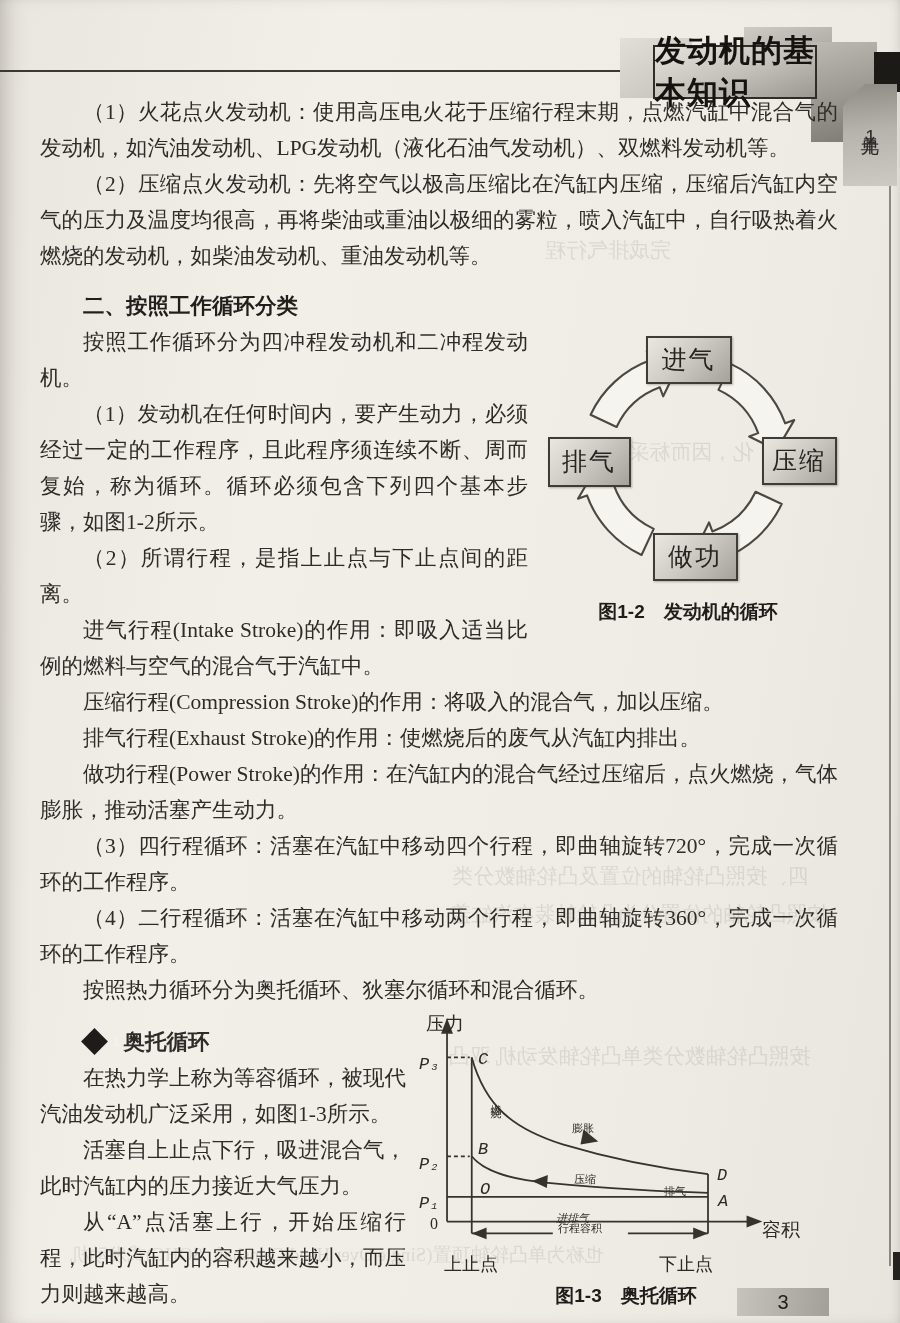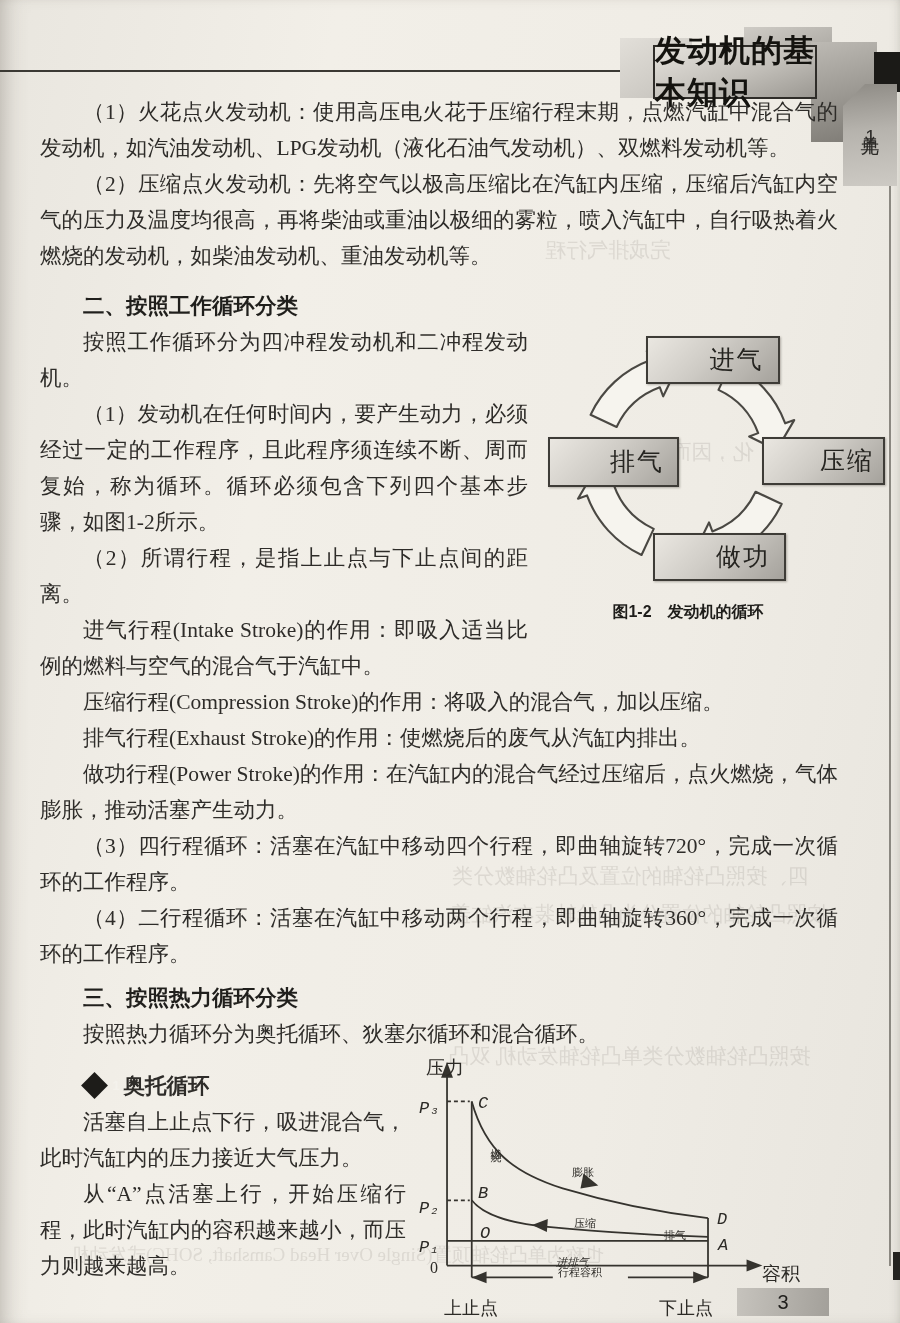--- a/index.html
+++ b/index.html
@@ -84,28 +84,28 @@
   .fig1{
     float:right;width:300px;height:336px;margin:2px 0 2px 10px;position:relative;
   }
   .cycle{position:relative;width:293px;height:254px;margin:4px auto 0 auto;}
   .cycle svg{position:absolute;left:0;top:0;}
   .cnode{
     position:absolute;border:2px solid #3e3c37;
     background:linear-gradient(135deg,#eae7e1 0%,#cfccc6 45%,#a5a29c 100%);
     box-shadow:1px 1px 2px rgba(60,55,45,.35);
     display:flex;align-items:center;justify-content:center;
-    font-size:25px;color:#252420;letter-spacing:2px;padding-left:48px;
+    font-size:25px;color:#252420;letter-spacing:2px;
   }
   .cn-top{left:104px;top:6px;width:82px;height:44px;}
   .cn-right{left:220px;top:107px;width:71px;height:44px;}
   .cn-bottom{left:111px;top:203px;width:81px;height:44px;}
   .cn-left{left:6px;top:107px;width:79px;height:46px;}
   .fig-caption{
-    text-align:center;font-weight:bold;font-size:16px;margin-top:10px;
+    text-align:center;font-weight:bold;font-size:19px;margin-top:10px;
     font-family:"Liberation Sans","DejaVu Sans",sans-serif;color:#1e1d1a;
   }
   
   .fig3{float:right;width:424px;height:300px;margin:0 0 0 8px;position:relative;}
   .pv{position:relative;width:420px;height:262px;}
   .pv svg{position:absolute;left:0;top:0;}
   .pvl{position:absolute;white-space:nowrap;color:#2c2a26;}
   .pvl.cjk{font-size:11px;}
   .pvl.big{font-size:19px;}
   .pvl.math{font-style:italic;font-size:17px;font-family:Liberation Mono, monospace;}
@@ -175,21 +175,20 @@
     <p>按照工作循环分为四冲程发动机和二冲程发动机。</p>
     <p>（1）发动机在任何时间内，要产生动力，必须经过一定的工作程序，且此程序须连续不断、周而复始，称为循环。循环必须包含下列四个基本步骤，如图1-2所示。</p>
     <p>（2）所谓行程，是指上止点与下止点间的距离。</p>
     <p>进气行程(Intake Stroke)的作用：即吸入适当比例的燃料与空气的混合气于汽缸中。</p>
     <p>压缩行程(Compression Stroke)的作用：将吸入的混合气，加以压缩。</p>
     <p>排气行程(Exhaust Stroke)的作用：使燃烧后的废气从汽缸内排出。</p>
     <p>做功行程(Power Stroke)的作用：在汽缸内的混合气经过压缩后，点火燃烧，气体膨胀，推动活塞产生动力。</p>
     <p>（3）四行程循环：活塞在汽缸中移动四个行程，即曲轴旋转720°，完成一次循环的工作程序。</p>
     <p>（4）二行程循环：活塞在汽缸中移动两个行程，即曲轴旋转360°，完成一次循环的工作程序。</p>
 
-    <h3 class="sec">三、按照热力循环分类</h3>
     <p>按照热力循环分为奥托循环、狄塞尔循环和混合循环。</p>
 
     <div class="fig3">
       <div class="pv">
         <svg width="416" height="259" viewBox="0 0 420 262">
           <g stroke="#35332e" stroke-width="1.8" fill="none">
             <line x1="33" y1="216" x2="33" y2="22"></line>
             <line x1="33" y1="216" x2="340" y2="216"></line>
             <line x1="58" y1="50" x2="58" y2="228"></line>
             <line x1="297" y1="168" x2="297" y2="228"></line>
@@ -230,20 +229,21 @@
         <span class="pvl cjk" style="left:30px;top:238px;font-size:18px;">上止点</span>
         <span class="pvl cjk" style="left:245px;top:238px;font-size:18px;">下止点</span>
       </div>
       <div class="fig-caption">图1-3　奥托循环</div>
     </div>
 
     <span class="otto-head">
       <span class="diamond"><i>1</i></span>
       <b>奥托循环</b>
     </span>
+    <p>在热力学上称为等容循环，被现代汽油发动机广泛采用，如图1-3所示。</p>
     <p>活塞自上止点下行，吸进混合气，此时汽缸内的压力接近大气压力。</p>
     <p>从“A”点活塞上行，开始压缩行程，此时汽缸内的容积越来越小，而压力则越来越高。</p>
   </div>
 
   <div class="page-num-box">
     <span>3</span>
   </div>
 
 </div>
 

